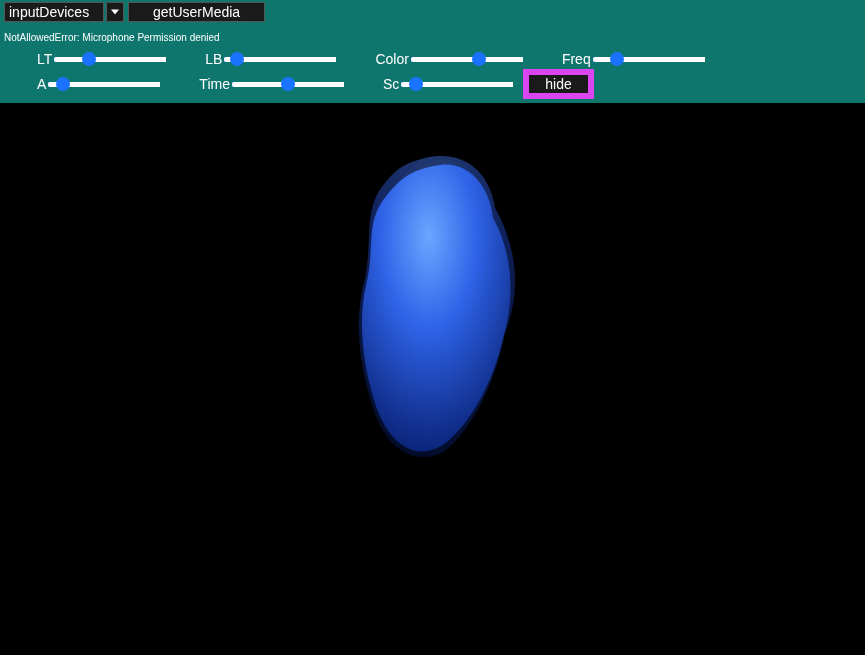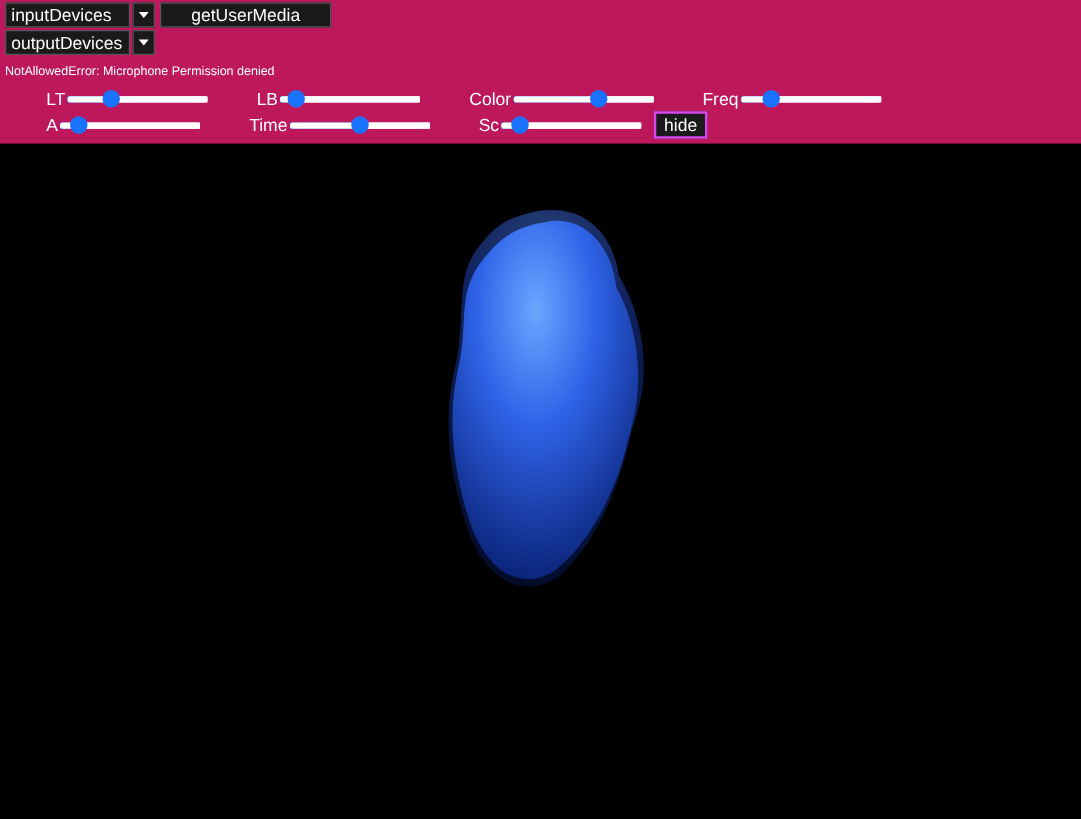--- a/index.html
+++ b/index.html
@@ -10,21 +10,21 @@
     body {
       width: 865px;
       height: 655px;
       background: #000;
       font-family: Arial, sans-serif;
       font-size: 14px;
       color: #fff;
       overflow: hidden;
     }
     .top-panel {
-      background: #be185d;
+      background: #0f766e;
       padding: 2px 4px 4px 4px;
     }
     .device-row {
       display: flex;
       align-items: center;
       gap: 4px;
       margin-bottom: 2px;
     }
     .device-select {
       background: #1a1a1a;
@@ -127,22 +127,22 @@
     }
     input[type="range"]::-moz-range-progress {
       background: #1a73ff;
       height: 5px;
       border-radius: 2px;
     }
     
     .hide-btn {
       background: #1a1a1a;
       color: #fff;
-      border: 2px solid #d946ef;
-      padding: 1px 6px;
+      border: 6px solid #d946ef;
+      padding: 1px 16px;
       font-size: 14px;
       cursor: pointer;
       margin-left: 4px;
       text-align: right;
     }
     .canvas-area {
       position: relative;
       width: 100%;
       height: calc(655px - 128px);
       background: #000;
@@ -168,30 +168,20 @@
       <span class="dropdown-btn">
         <svg viewBox="0 0 10 6">
             <path d="M0 0 L5 6 L10 0 Z" fill="#fff"></path>
           </svg>
       </span>
     </div>
     <button class="action-btn">getUserMedia</button>
   </div>
 
   <div class="device-row">
-    <div class="select-wrapper">
-      <select class="device-select">
-        <option>outputDevices</option>
-      </select>
-      <span class="dropdown-btn">
-        <svg viewBox="0 0 10 6">
-            <path d="M0 0 L5 6 L10 0 Z" fill="#fff"></path>
-          </svg>
-      </span>
-    </div>
   </div>
 
   <div class="error-msg">NotAllowedError: Microphone Permission denied</div>
 
   <div class="sliders-row">
     <div class="slider-group">
       <span class="slider-label">LT</span>
       <input type="range" value="28" min="0" max="100" style="background: linear-gradient(to right, rgb(26, 115, 255) 0%, rgb(26, 115, 255) 28%, rgb(255, 255, 255) 28%, rgb(255, 255, 255) 100%);">
     </div>
     <div class="slider-group">

